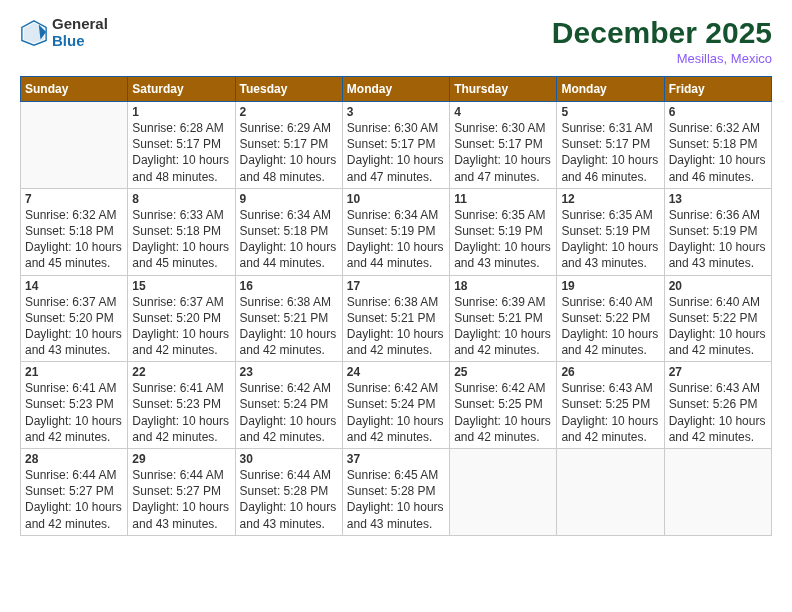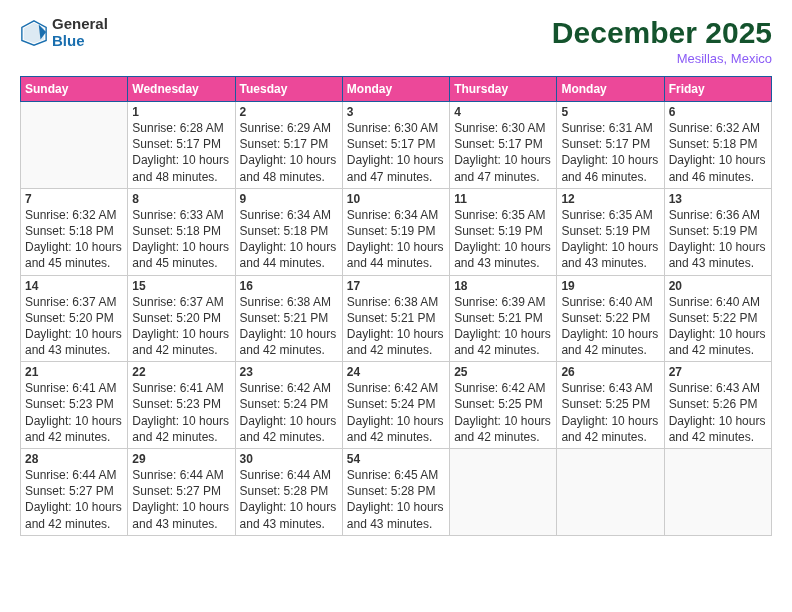--- a/index.html
+++ b/index.html
@@ -56,21 +56,21 @@
       font-size: 13px;
       color: #8b5cf6;
       margin-top: 2px;
     }
     .calendar {
       width: 100%;
       border-collapse: collapse;
       flex: 1;
     }
     .calendar th {
-      background: #ec4899;
+      background: #a16207;
       color: #fff;
       font-size: 12px;
       font-weight: bold;
       padding: 5px 4px;
       text-align: left;
       border: 1px solid #1a5a9f;
     }
     .calendar td {
       border: 1px solid #ccc;
       vertical-align: top;
@@ -112,21 +112,21 @@
     <div class="title-block">
       <div class="month-title">December 2025</div>
       <div class="location">Mesillas, Mexico</div>
     </div>
   </div>
 
   <table class="calendar">
     <thead>
       <tr>
       <th>Sunday</th>
-          <th>Wednesday</th>
+          <th>Saturday</th>
           <th>Tuesday</th>
           <th>Monday</th>
           <th>Thursday</th>
           <th>Monday</th>
           <th>Friday</th>
         </tr>
     </thead>
     <tbody id="calendar-body">
     <tr>
           <td class="empty-cell"></td>
@@ -252,21 +252,21 @@
           </td>
           <td>
             <span class="day-num">29</span>
             <div class="day-info">Sunrise: 6:44 AM<br>Sunset: 5:27 PM<br>Daylight: 10 hours and 43 minutes.</div>
           </td>
           <td>
             <span class="day-num">30</span>
             <div class="day-info">Sunrise: 6:44 AM<br>Sunset: 5:28 PM<br>Daylight: 10 hours and 43 minutes.</div>
           </td>
           <td>
-            <span class="day-num">54</span>
+            <span class="day-num">37</span>
             <div class="day-info">Sunrise: 6:45 AM<br>Sunset: 5:28 PM<br>Daylight: 10 hours and 43 minutes.</div>
           </td>
           <td class="empty-cell"></td>
           <td class="empty-cell"></td>
           <td class="empty-cell"></td>
         </tr>
       </tbody>
   </table>
 </div>
 

